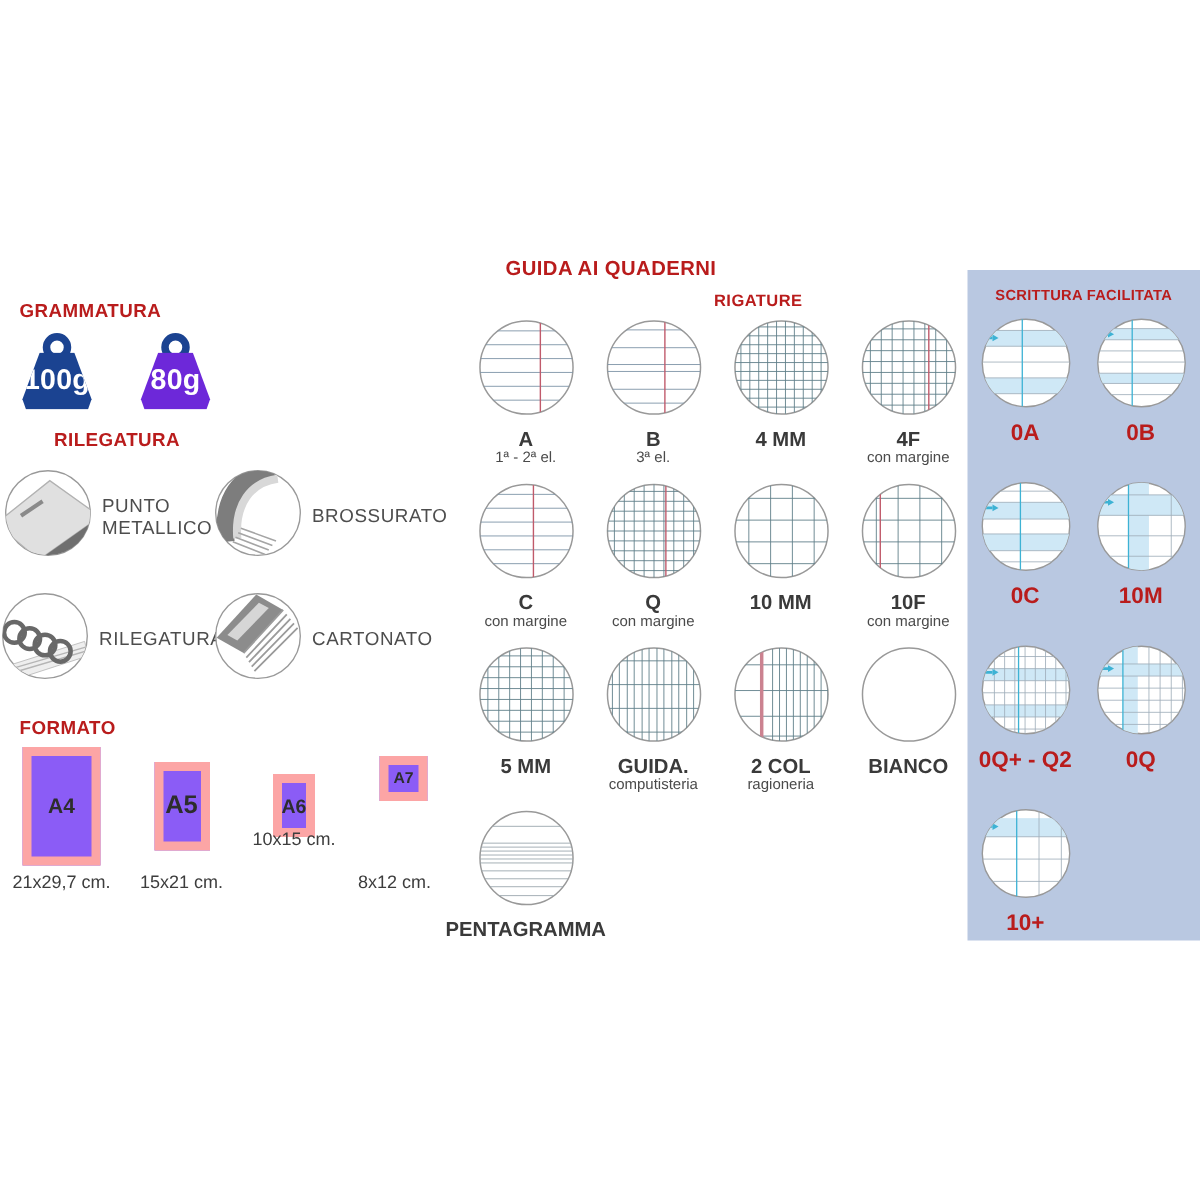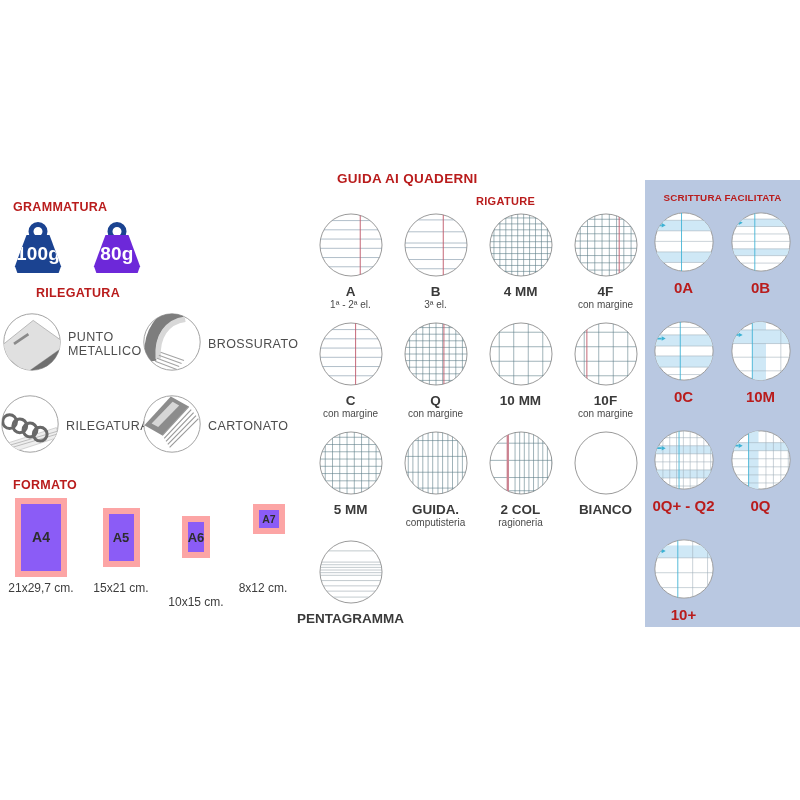--- a/index.html
+++ b/index.html
@@ -127,24 +127,24 @@
             </g>
           </svg></span>
         <span class="binding-label">CARTONATO</span>
       </div>
     </div>
 
   <div id="formato-heading" class="heading">FORMATO</div>
   <div id="formats">
       <div class="format-box" style="left: 15px; top: 497.5px; width: 52px; height: 79px; font-size: 14px;">A4</div>
       <div class="format-caption" style="left: -4px; top: 581px;">21x29,7 cm.</div>
-      <div class="format-box" style="left: 102.5px; top: 507.5px; width: 37px; height: 59px; font-size: 13px;">A5</div>
+      <div class="format-box" style="left: 102.5px; top: 507.5px; width: 37px; height: 59px; font-size: 17px;">A5</div>
       <div class="format-caption" style="left: 76px; top: 581px;">15x21 cm.</div>
       <div class="format-box" style="left: 182px; top: 516px; width: 28px; height: 42px; font-size: 13px;">A6</div>
-      <div class="format-caption" style="left: 151px; top: 595px; text-align: center;">10x15 cm.</div>
+      <div class="format-caption" style="left: 151px; top: 552px; text-align: center;">10x15 cm.</div>
       <div class="format-box" style="left: 253px; top: 504px; width: 32px; height: 30px; font-size: 10.5px;">A7</div>
       <div class="format-caption" style="left: 218px; top: 581px;">8x12 cm.</div>
     </div>
 
   <div id="rigature-grid">
       <div class="rig-cell">
         <span><svg width="66" height="66" viewBox="0 0 100 100">
             <defs>
               <clipPath id="clip5">
                 <circle cx="50" cy="50" r="47"></circle>

